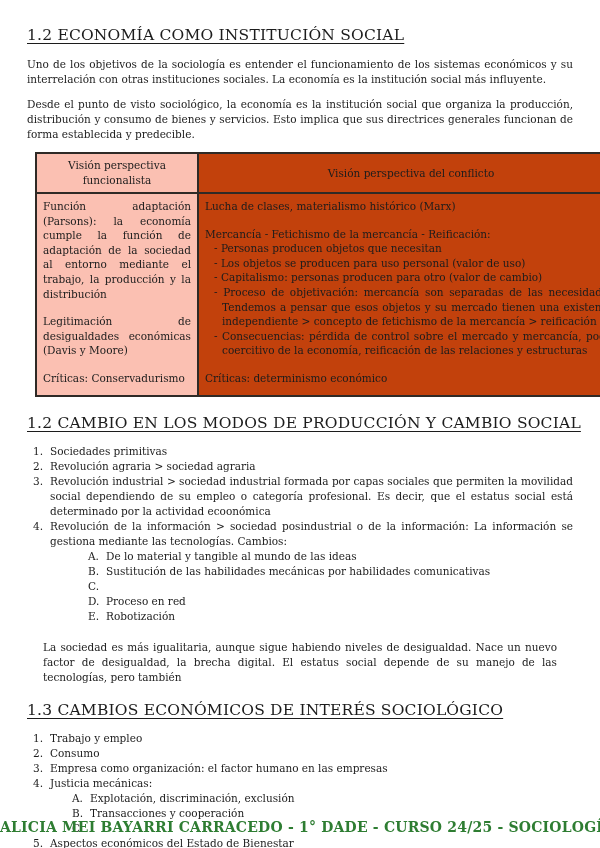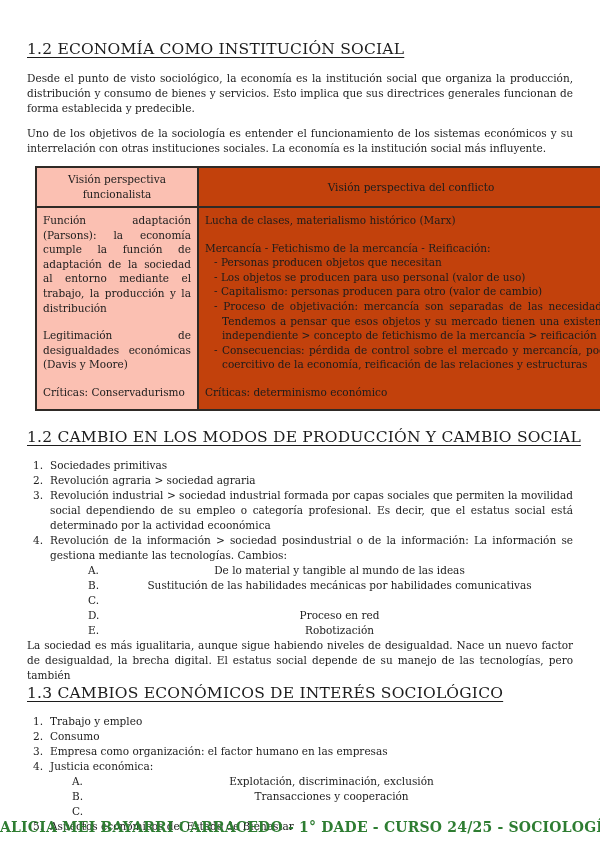--- a/index.html
+++ b/index.html
@@ -1,19 +1,19 @@
 <!DOCTYPE html>
 <html><head>
 <meta charset="utf-8">
 <style>
   html,body { margin:0; padding:0; background:#ffffff; }
   .page {
     position:relative; width:600px; height:848px; box-sizing:border-box;
     background:#ffffff; overflow:hidden;
-    padding:40px 27px 0 27px;
+    padding:26px 27px 0 27px;
     font-family:"DejaVu Serif", serif; color:#1c1c1c;
   }
   .heading {
     font-size:15.5px; font-weight:normal; letter-spacing:0.2px;
     text-decoration:underline; text-underline-offset:3px;
     margin:0 0 13px 0; white-space:nowrap;
   }
   .h2 { margin:17px 4px 12px 0; }
   .h3 { margin:1px 0 12px 0; }
   .para { font-size:10.5px; line-height:15px; text-align:justify; margin:0 0 10px 0; }
@@ -37,38 +37,38 @@
   .dash { margin:0; padding-left:17px; text-indent:-8px; text-align:justify; }
   .dash::before { content:"- "; }
 
   
   .list { margin:0 0 0 0; }
   .li { display:flex; font-size:10.5px; line-height:15px; }
   .li .mk { flex:none; width:17px; margin-left:6px; }
   .li .tx { flex:1; text-align:justify; }
   .li.sub2 .mk { margin-left:61px; width:18px; }
   .li.sub3 .mk { margin-left:45px; width:18px; }
-  .li.sub2 .tx, .li.sub3 .tx { text-align:center; }
-  .closing { font-size:10.5px; line-height:15px; text-align:justify; margin:0; }
+  .li.sub2 .tx, .li.sub3 .tx { text-align:left; }
+  .closing { font-size:10.5px; line-height:15px; text-align:justify; margin:16px; }
 
   .footer {
     position:absolute; left:0; right:0; bottom:13px;
     text-align:center; color:#2e7d32; font-weight:bold;
     font-size:14px; letter-spacing:0.2px; white-space:nowrap;
   }
 </style>
 </head>
 <body>
 
 <div class="page">
 
   <div class="heading">1.2 ECONOMÍA COMO INSTITUCIÓN SOCIAL</div>
 
+  <p class="para">Uno de los objetivos de la sociología es entender el funcionamiento de los sistemas económicos y su interrelación con otras instituciones sociales. La economía es la institución social más influyente.</p>
   <p class="para">Desde el punto de visto sociológico, la economía es la institución social que organiza la producción, distribución y consumo de bienes y servicios. Esto implica que sus directrices generales funcionan de forma establecida y predecible.</p>
-  <p class="para">Uno de los objetivos de la sociología es entender el funcionamiento de los sistemas económicos y su interrelación con otras instituciones sociales. La economía es la institución social más influyente.</p>
 
   <table class="persp">
     <tbody>
         <tr>
       <th class="cell-func">Visión perspectiva funcionalista</th>
       <th class="cell-conf">Visión perspectiva del conflicto</th>
     </tr>
     <tr>
       <td class="cell-func">
         <p>Función adaptación (Parsons): la economía cumple la función de adaptación de la sociedad al entorno mediante el trabajo, la producción y la distribución</p>
@@ -141,21 +141,21 @@
     <div class="li">
       <span class="mk">2.</span>
       <div class="tx">Consumo</div>
     </div>
     <div class="li">
       <span class="mk">3.</span>
       <div class="tx">Empresa como organización: el factor humano en las empresas</div>
     </div>
     <div class="li">
       <span class="mk">4.</span>
-      <div class="tx">Justicia económica:</div>
+      <div class="tx">Justicia mecánicas:</div>
     </div>
     <div class="li sub3">
       <span class="mk">A.</span>
       <div class="tx">Explotación, discriminación, exclusión</div>
     </div>
     <div class="li sub3">
       <span class="mk">B.</span>
       <div class="tx">Transacciones y cooperación</div>
     </div>
     <div class="li sub3">

